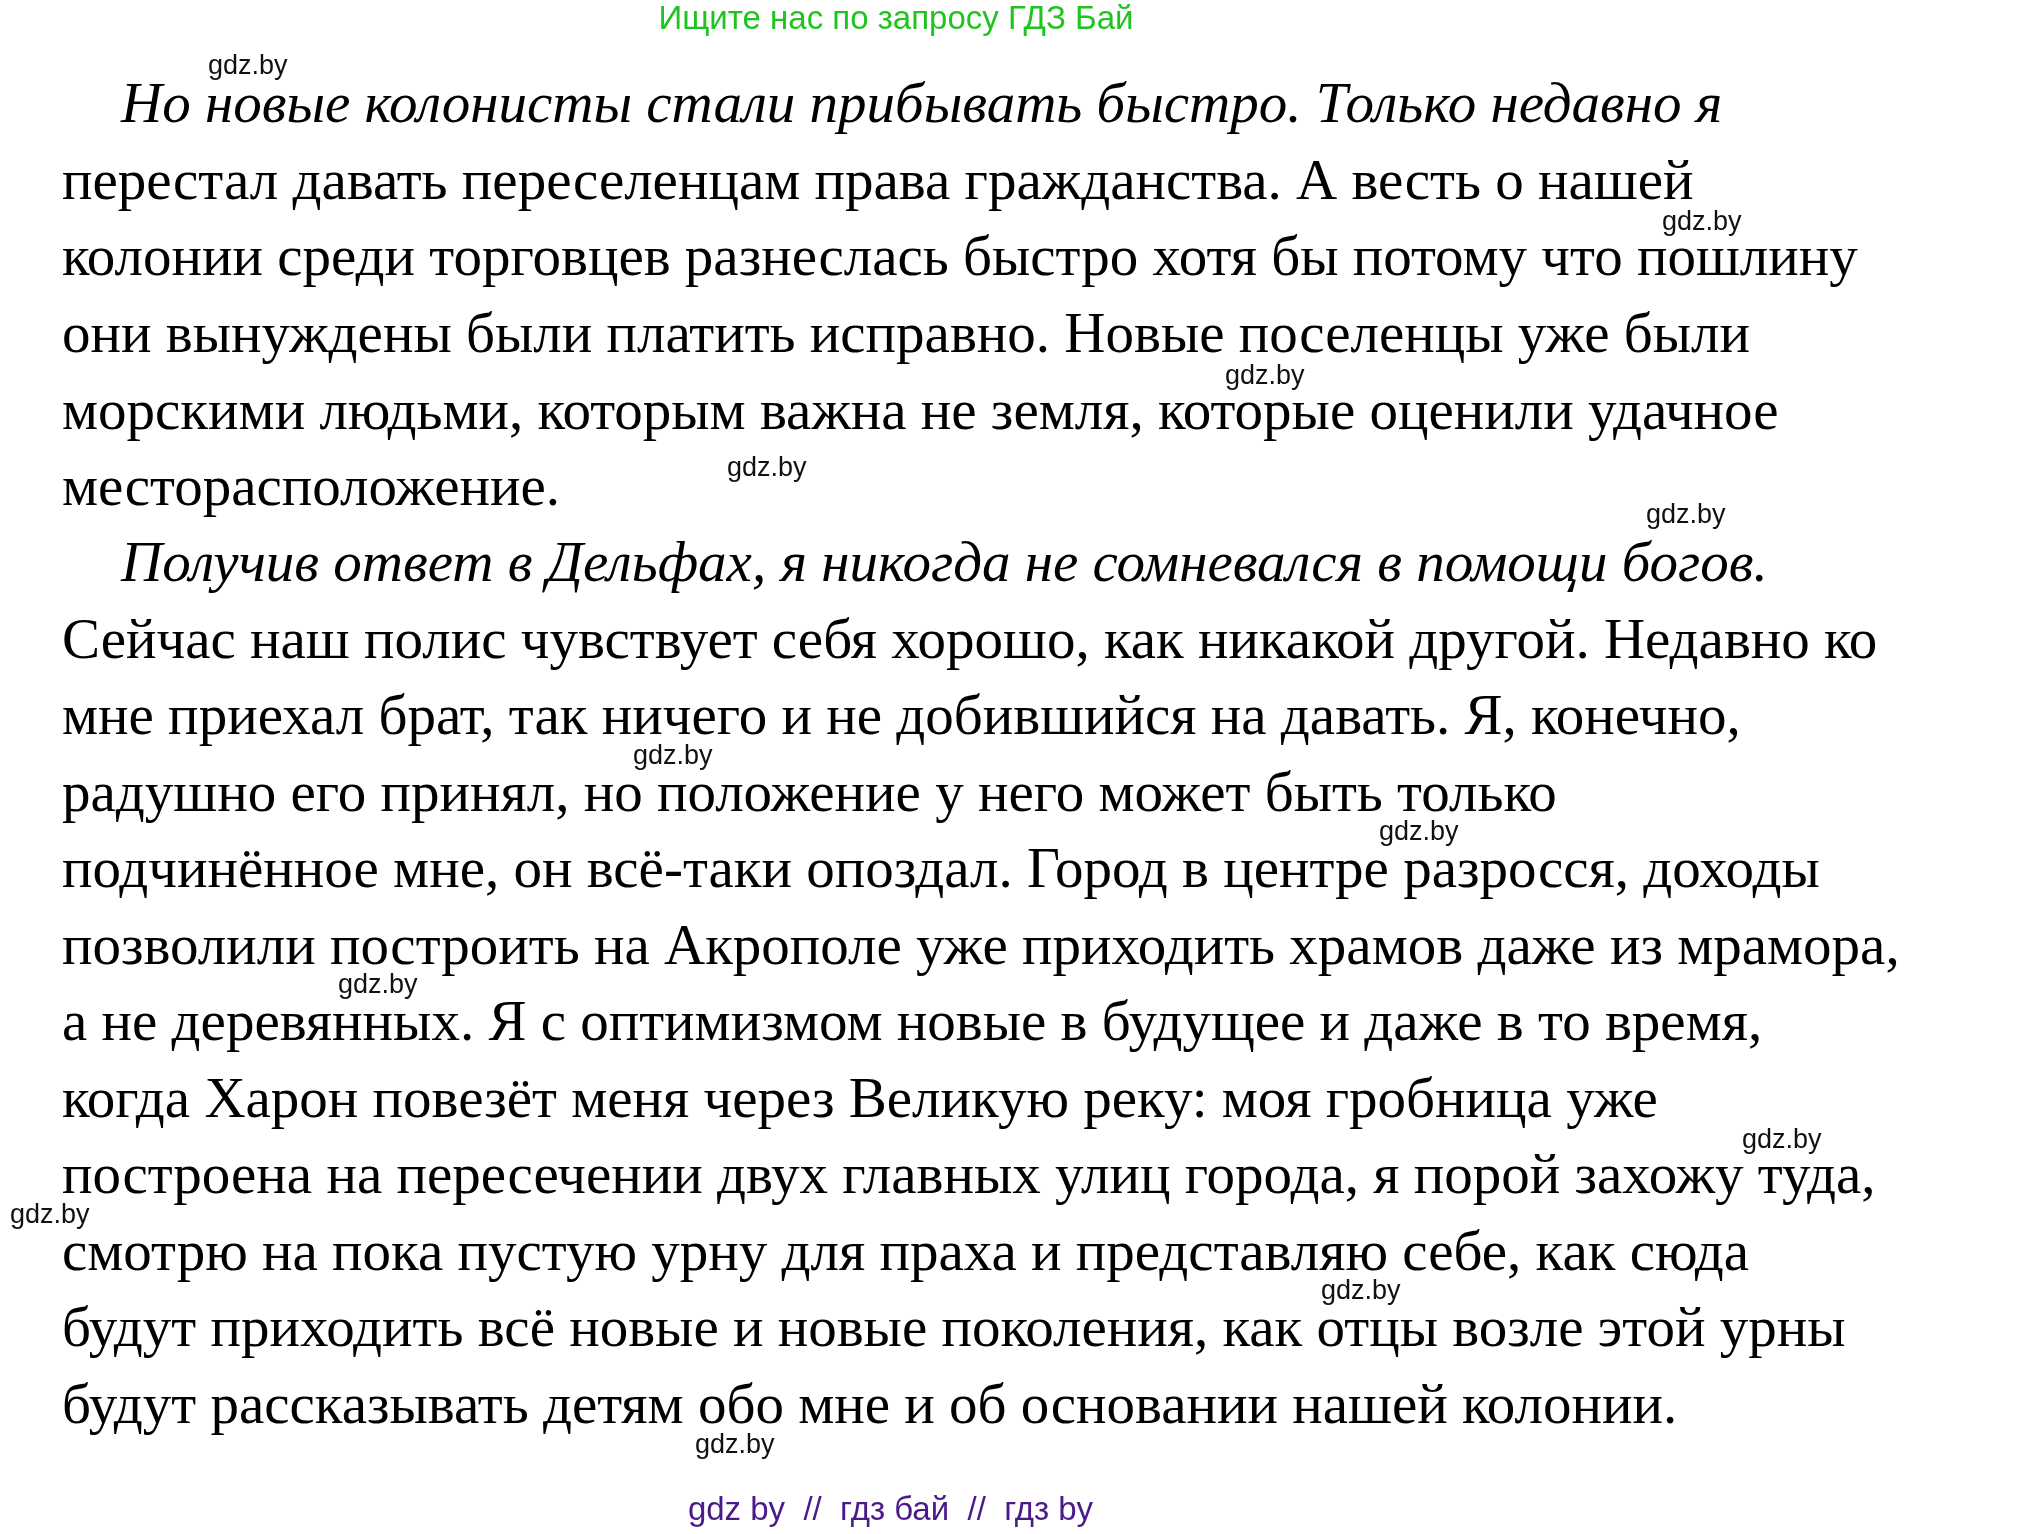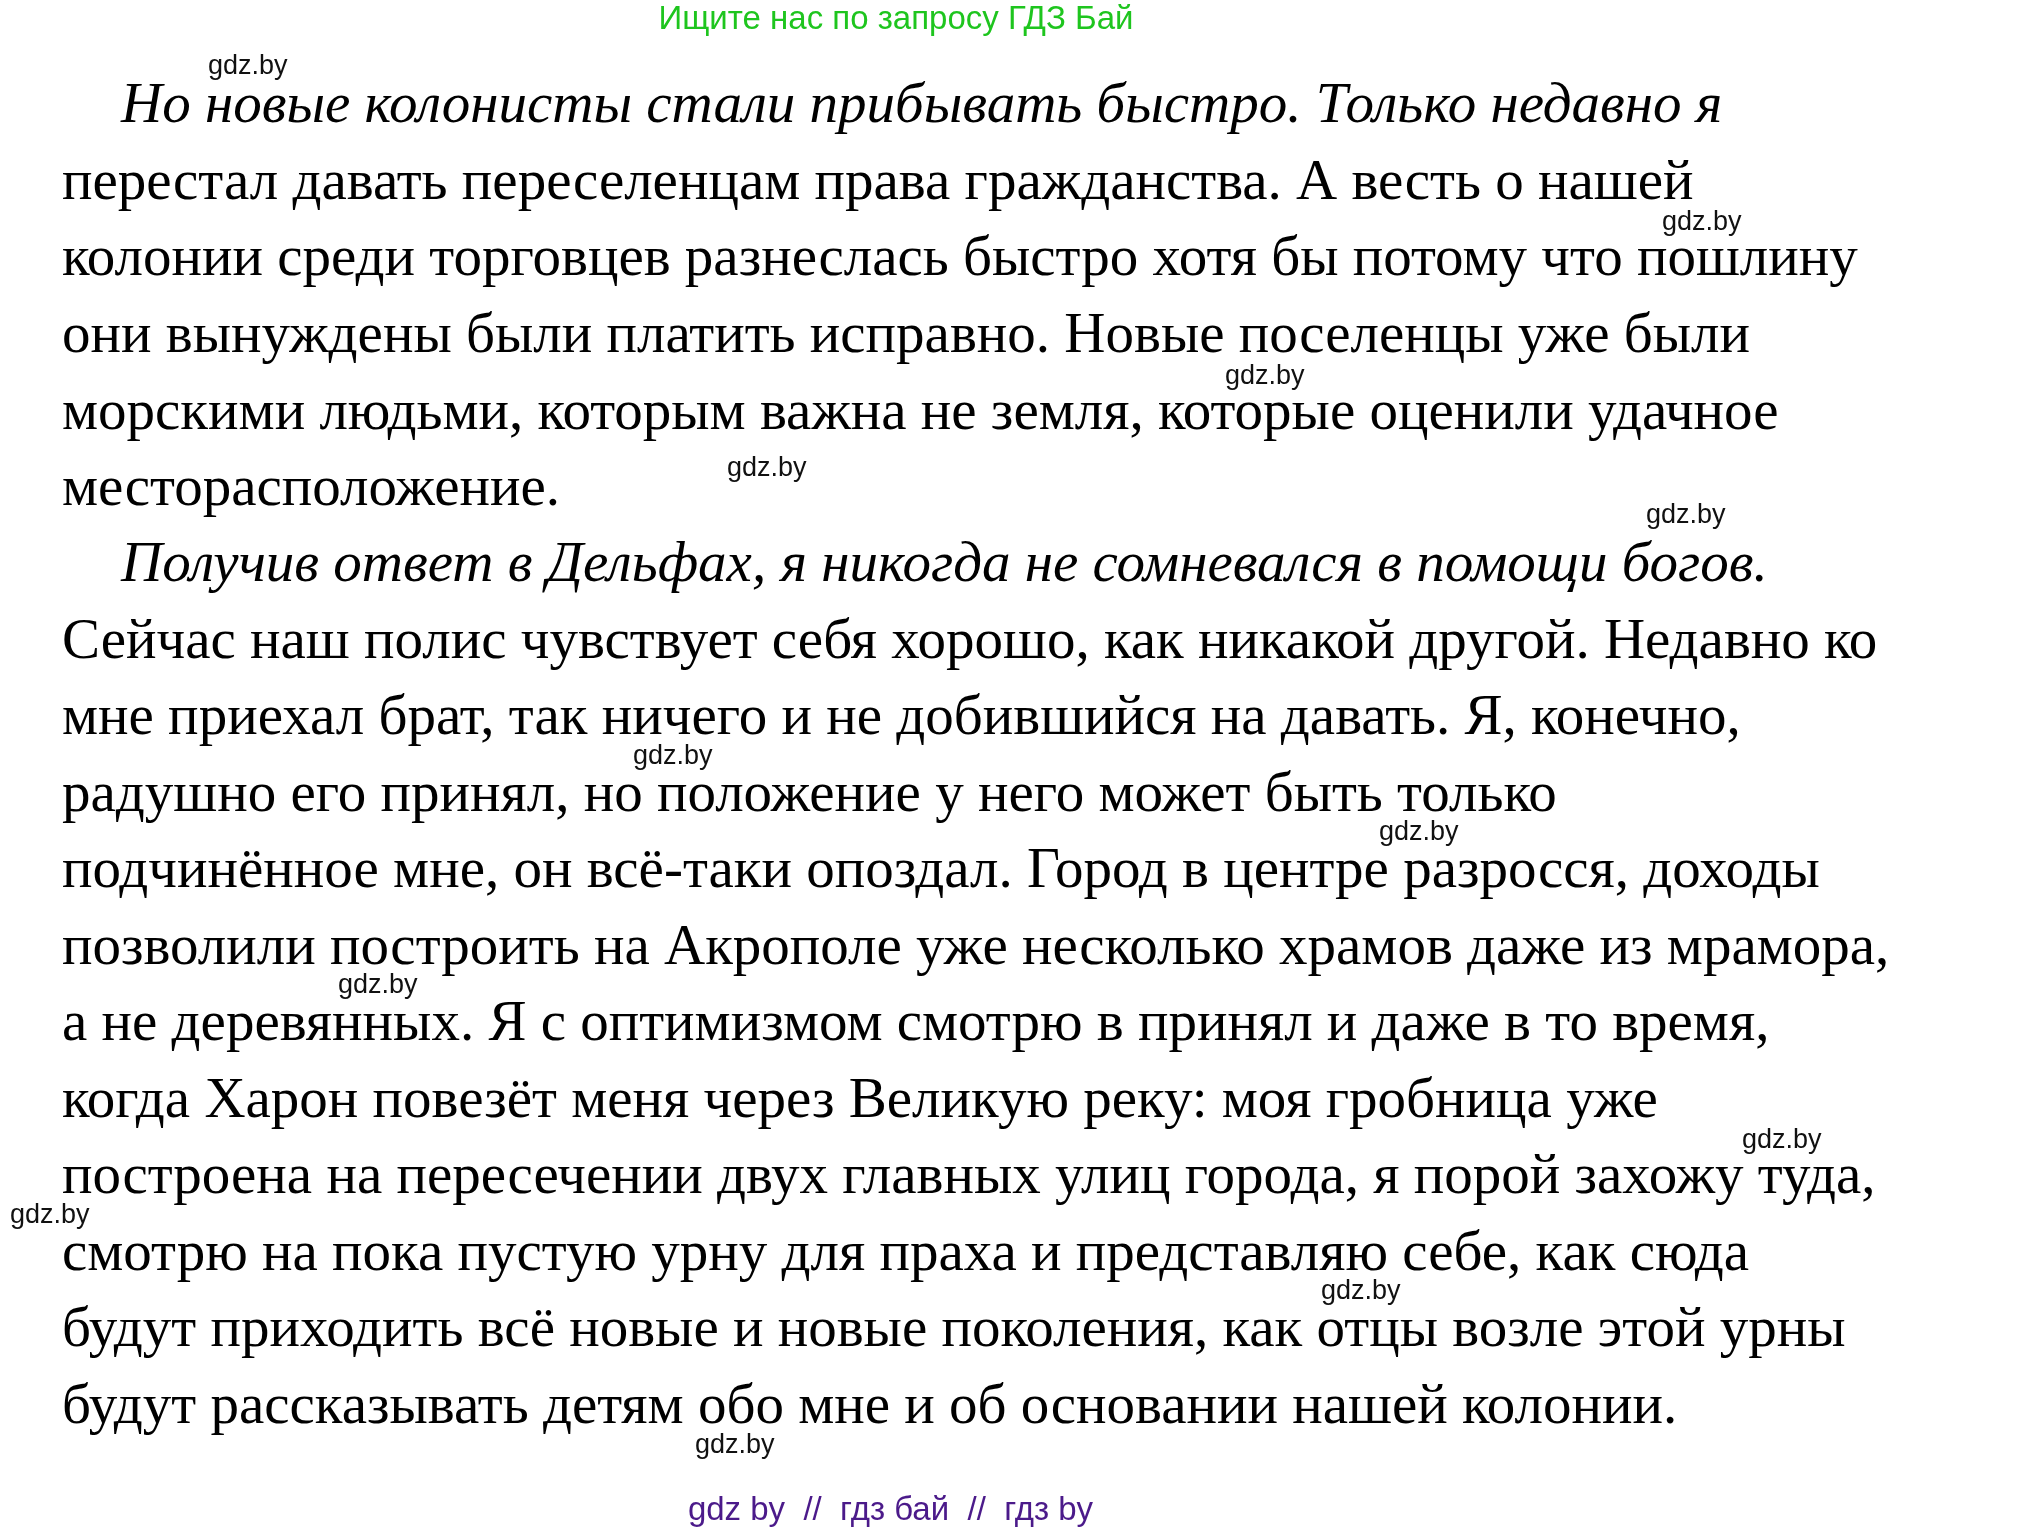--- a/index.html
+++ b/index.html
@@ -69,22 +69,22 @@
     <div class="text-line" style="top:303px">они вынуждены были платить исправно. Новые поселенцы уже были</div>
     <div class="text-line" style="top:380px">морскими людьми, которым важна не земля, которые оценили удачное</div>
     <div class="text-line" style="top:456px">месторасположение.</div>
   </div>
   <div>
     <div class="text-line indent" style="top:532px">Получив ответ в Дельфах, я никогда не сомневался в помощи богов.</div>
     <div class="text-line" style="top:609px">Сейчас наш полис чувствует себя хорошо, как никакой другой. Недавно ко</div>
     <div class="text-line" style="top:685px">мне приехал брат, так ничего и не добившийся на давать. Я, конечно,</div>
     <div class="text-line" style="top:762px">радушно его принял, но положение у него может быть только</div>
     <div class="text-line" style="top:838px">подчинённое мне, он всё-таки опоздал. Город в центре разросся, доходы</div>
-    <div class="text-line" style="top:915px">позволили построить на Акрополе уже несколько храмов даже из мрамора,</div>
-    <div class="text-line" style="top:991px">а не деревянных. Я с оптимизмом смотрю в принял и даже в то время,</div>
+    <div class="text-line" style="top:915px">позволили построить на Акрополе уже приходить храмов даже из мрамора,</div>
+    <div class="text-line" style="top:991px">а не деревянных. Я с оптимизмом новые в будущее и даже в то время,</div>
     <div class="text-line" style="top:1068px">когда Харон повезёт меня через Великую реку: моя гробница уже</div>
     <div class="text-line" style="top:1144px">построена на пересечении двух главных улиц города, я порой захожу туда,</div>
     <div class="text-line" style="top:1221px">смотрю на пока пустую урну для праха и представляю себе, как сюда</div>
     <div class="text-line" style="top:1297px">будут приходить всё новые и новые поколения, как отцы возле этой урны</div>
     <div class="text-line" style="top:1374px">будут рассказывать детям обо мне и об основании нашей колонии.</div>
   </div>
 </div>
 
 <div>
   <div class="watermark" style="left:208px;top:50px">gdz.by</div>

